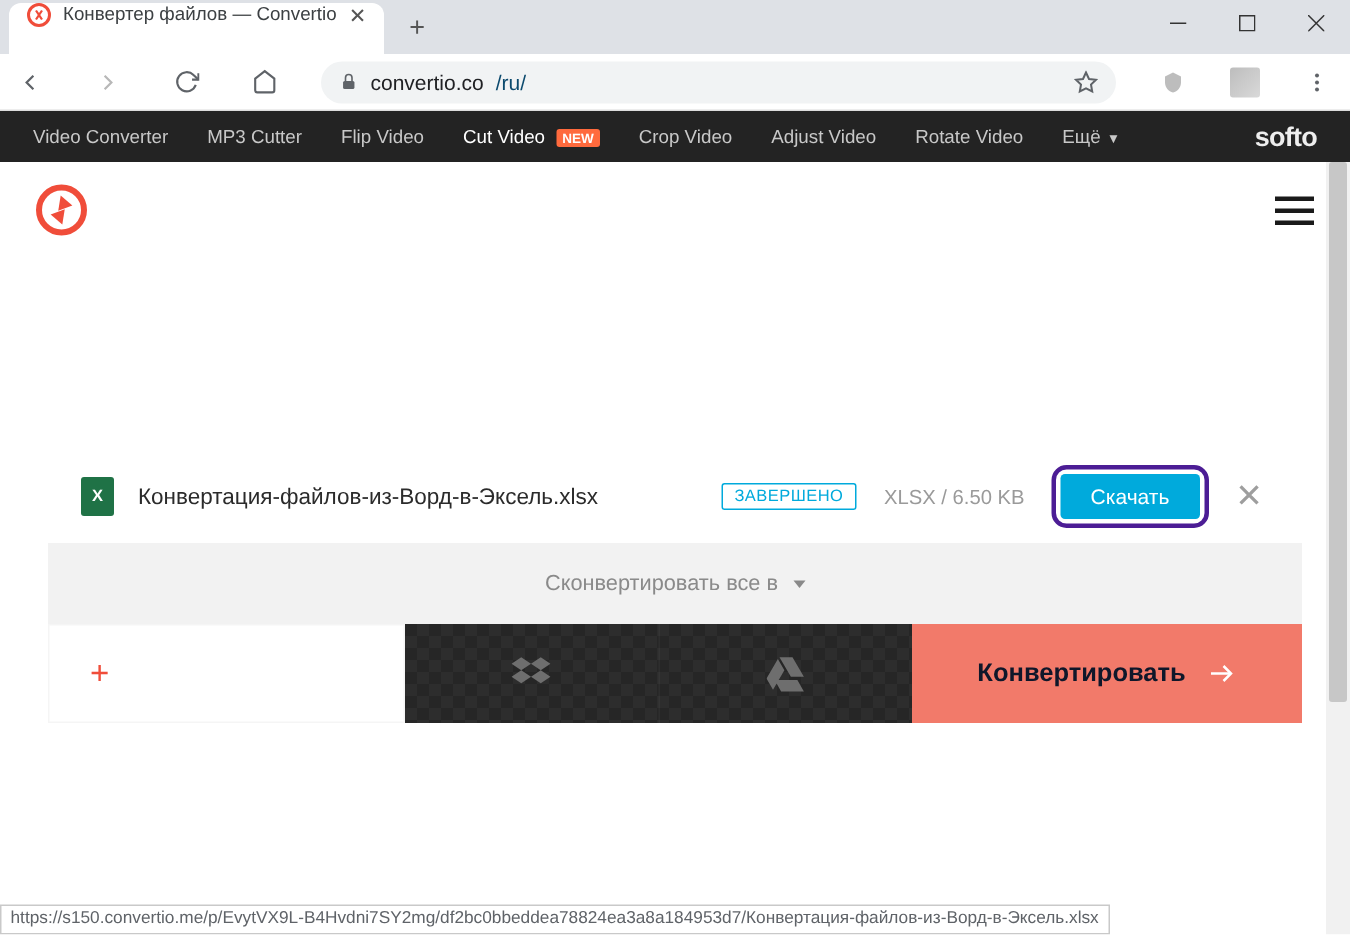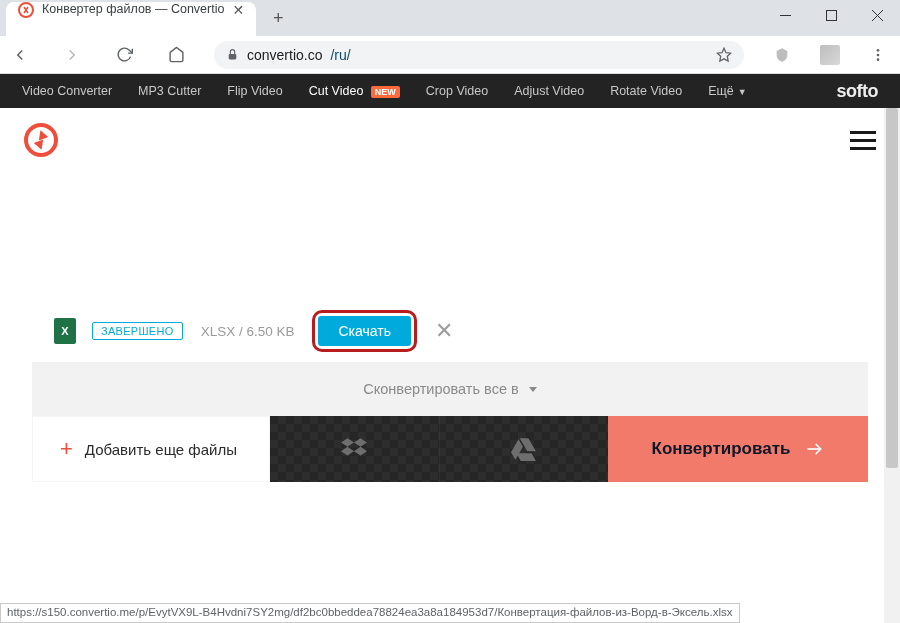--- a/index.html
+++ b/index.html
@@ -56,21 +56,21 @@
   .content { padding: 128px 32px 0; }
   .file-row { background: #fff; height: 62px; display: flex; align-items: center; padding: 0 22px;
               box-shadow: 0 1px 0 rgba(0,0,0,0.04); }
   .file-icon { width: 22px; height: 26px; background: #1f7246; border-radius: 2px; position: relative; margin-right: 16px; }
   .file-icon::after { content: "X"; color: #fff; font-size: 11px; font-weight: 700; position: absolute;
                       left: 50%; top: 50%; transform: translate(-50%, -50%); }
   .file-name { font-size: 15px; color: #2b2b2b; flex: 1; }
   .status-badge { border: 1px solid #00aadc; color: #00aadc; font-size: 11px; padding: 2px 8px;
                   border-radius: 2px; letter-spacing: 0.3px; margin-right: 18px; }
   .file-meta { color: #9a9a9a; font-size: 13.5px; margin-right: 18px; }
-  .dl-wrap { border: 3px solid #b91c1c; border-radius: 10px; padding: 3px; margin-right: 14px; }
+  .dl-wrap { border: 3px solid #4c1d95; border-radius: 10px; padding: 3px; margin-right: 14px; }
   .dl-btn { background: #00aadc; color: #fff; font-size: 14px; padding: 7px 20px; border-radius: 3px;
             border: none; cursor: pointer; }
   .close-x { color: #9e9e9e; font-size: 22px; cursor: pointer; padding: 0 4px; }
 
   .convert-all { background: #f2f2f2; height: 54px; display: flex; align-items: center; justify-content: center;
                  color: #8a8a8a; font-size: 14.5px; gap: 10px; }
   .convert-all::after { content: ""; width: 0; height: 0; border-left: 4px solid transparent;
                         border-right: 4px solid transparent; border-top: 5px solid #8a8a8a; }
 
   .bottom-row { height: 66px; display: flex; }
@@ -206,36 +206,36 @@
       <span></span>
       <span></span>
       <span></span>
     </div>
 </div>
 
 <div class="content">
 
   <div class="file-row">
     <div class="file-icon"></div>
+    <div class="file-name">Конвертация-файлов-из-Ворд-в-Эксель.xlsx</div>
     <div class="status-badge">ЗАВЕРШЕНО</div>
     <div class="file-meta">XLSX / 6.50 KB</div>
     <div class="dl-wrap">
       <button class="dl-btn">Скачать</button>
     </div>
     <div class="close-x">✕</div>
   </div>
 
   <div class="convert-all">
     <span>Сконвертировать все в</span>
   </div>
 
   <div class="bottom-row">
     <button class="add-more">
       <span class="plus-icon">+</span>
-      <span>Добавить еще файлы</span>
     </button>
     <div class="dark-cells">
       <div class="dark-cell">
         <svg width="26" height="26" viewBox="0 0 24 24" fill="#6e6e6e">
             <path d="M6 2L0 6l6 4-6 4 6 4 6-4 6 4 6-4-6-4 6-4-6-4-6 4-6-4zm6 4l6 4-6 4-6-4 6-4z"></path>
           </svg>
       </div>
       <div class="dark-cell">
         <svg width="26" height="26" viewBox="0 0 24 24" fill="#6e6e6e">
             <path d="M8 2h8l7 12h-8L8 2zm-1 1L0 15l4 7 7-12L7 3zm9 13H5l4 7h14l-4-7h-3z"></path>

